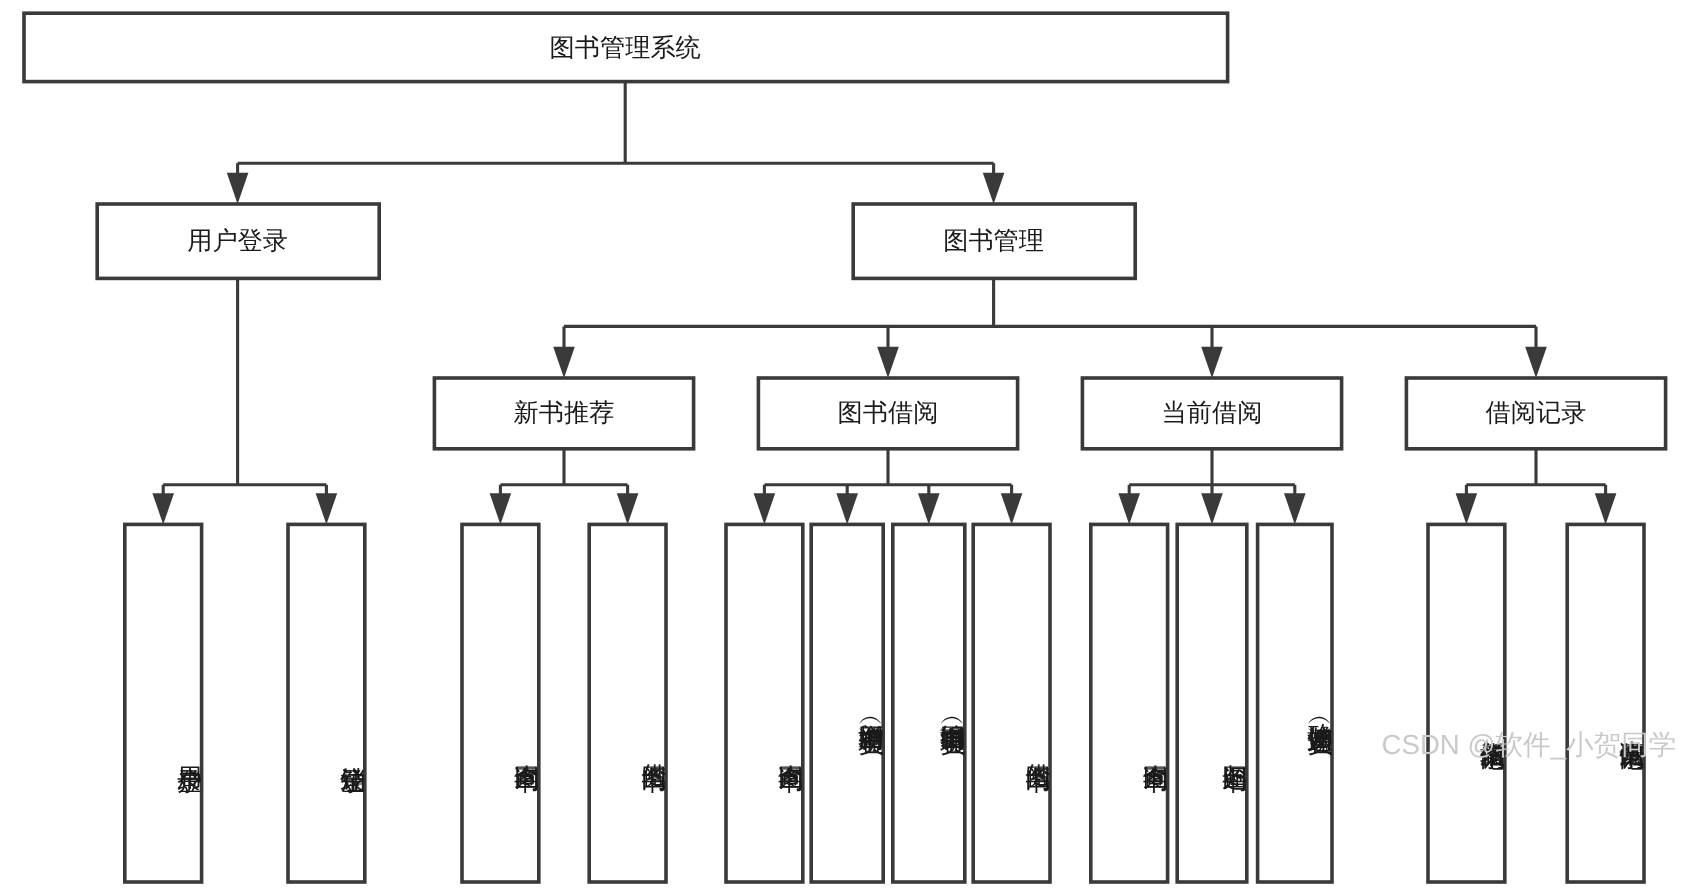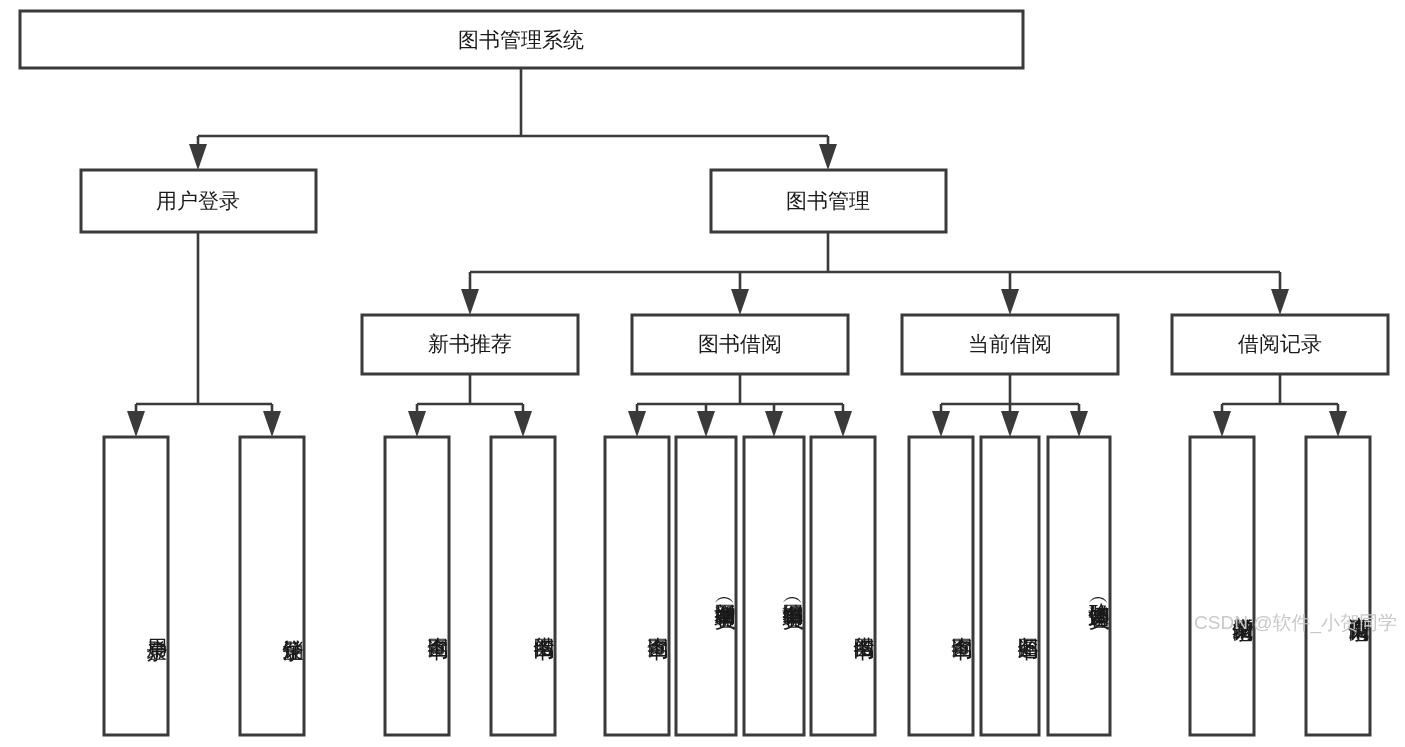--- a/index.html
+++ b/index.html
@@ -62,21 +62,21 @@
     align-items: flex-start;
     justify-content: center;
     white-space: nowrap;
     pointer-events: none;
   }
   .watermark {
     position: absolute;
     right: 8px;
     bottom: 6px;
     font-family: "Liberation Sans", "DejaVu Sans", sans-serif;
-    font-size: 19px;
+    font-size: 23px;
     color: #c9c9c9;
     white-space: nowrap;
     pointer-events: none;
   }
 </style>
 </head>
 <body>
 
 <div id="diagram-root">
 

